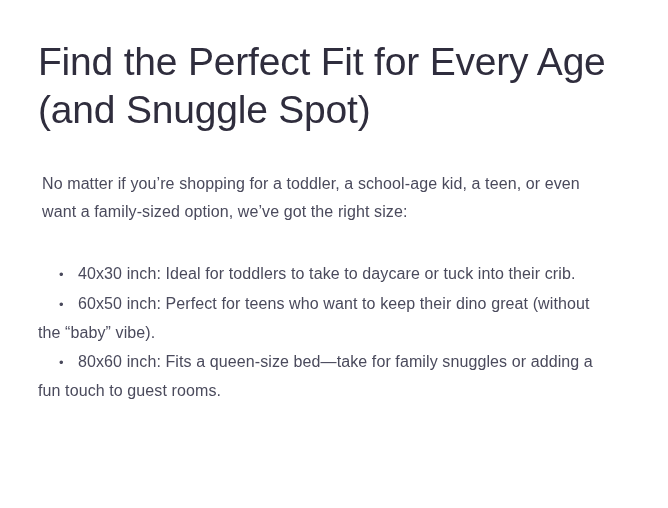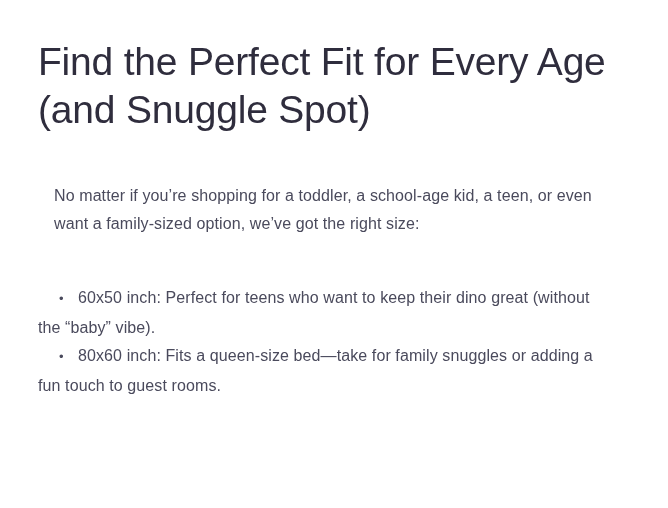--- a/index.html
+++ b/index.html
@@ -36,21 +36,21 @@
     font-size: 39px;
     line-height: 48px;
     font-weight: 400;
     letter-spacing: -0.2px;
     color: #2f2d3d;
     font-family: "Liberation Sans", "DejaVu Sans", sans-serif;
     white-space: normal;
   }
 
   .intro-paragraph {
-    margin: 16px;
+    margin: 4px;
     padding-top: 32px;
     font-size: 16px;
     line-height: 28px;
     font-weight: 400;
     color: #4a4a5c;
     letter-spacing: 0.1px;
   }
 
   .size-list {
     margin: 0;
@@ -89,20 +89,23 @@
 
 <div class="page">
   <div class="content">
 
     <h2 class="section-heading">Find the Perfect Fit for Every Age (and Snuggle Spot)</h2>
 
     <p class="intro-paragraph">No matter if you’re shopping for a toddler, a school-age kid, a teen, or even want a family-sized option, we’ve got the right size:</p>
 
     <ul class="size-list">
       <li class="size-list-item">
+        <span class="bullet-marker">•</span><span class="item-text">40x30 inch: Ideal for toddlers to take to daycare or tuck into their crib.</span>
+      </li>
+      <li class="size-list-item">
         <span class="bullet-marker">•</span><span class="item-text">60x50 inch: Perfect for teens who want to keep their dino great (without the “baby” vibe).</span>
       </li>
       <li class="size-list-item">
         <span class="bullet-marker">•</span><span class="item-text">80x60 inch: Fits a queen-size bed—take for family snuggles or adding a fun touch to guest rooms.</span>
       </li>
     </ul>
 
   </div>
 </div>
 

